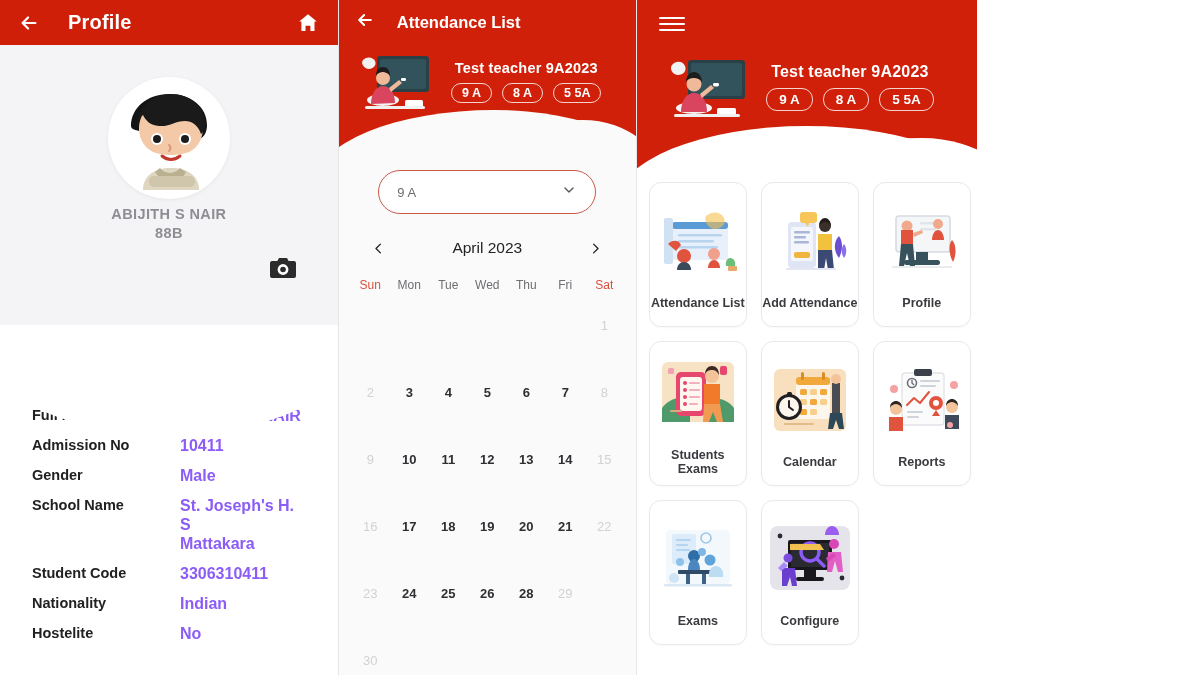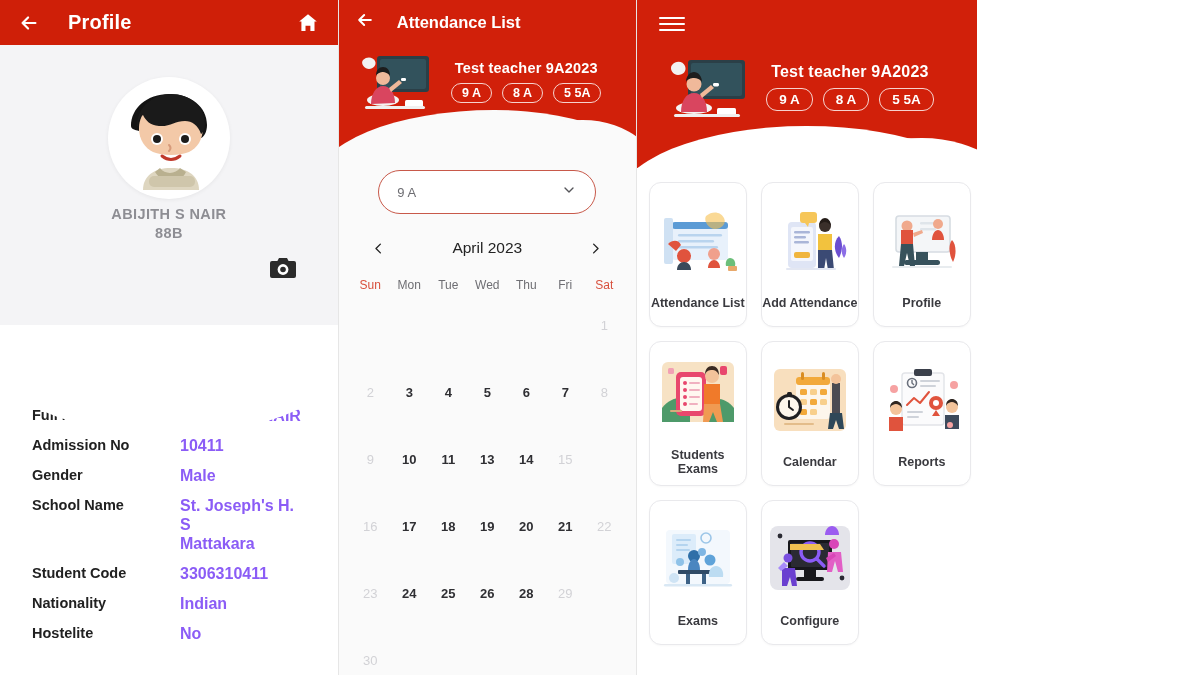--- a/index.html
+++ b/index.html
@@ -357,20 +357,21 @@
             <div class="cal-cell">4</div>
             <div class="cal-cell">5</div>
             <div class="cal-cell">6</div>
             <div class="cal-cell">7</div>
             <div class="cal-cell dim">8</div>
           </div>
           <div class="cal-row">
             <div class="cal-cell dim">9</div>
             <div class="cal-cell">10</div>
             <div class="cal-cell">11</div>
+            <div class="cal-cell">12</div>
             <div class="cal-cell">13</div>
             <div class="cal-cell">14</div>
             <div class="cal-cell dim">15</div>
           </div>
           <div class="cal-row">
             <div class="cal-cell dim">16</div>
             <div class="cal-cell">17</div>
             <div class="cal-cell">18</div>
             <div class="cal-cell">19</div>
             <div class="cal-cell">20</div>

